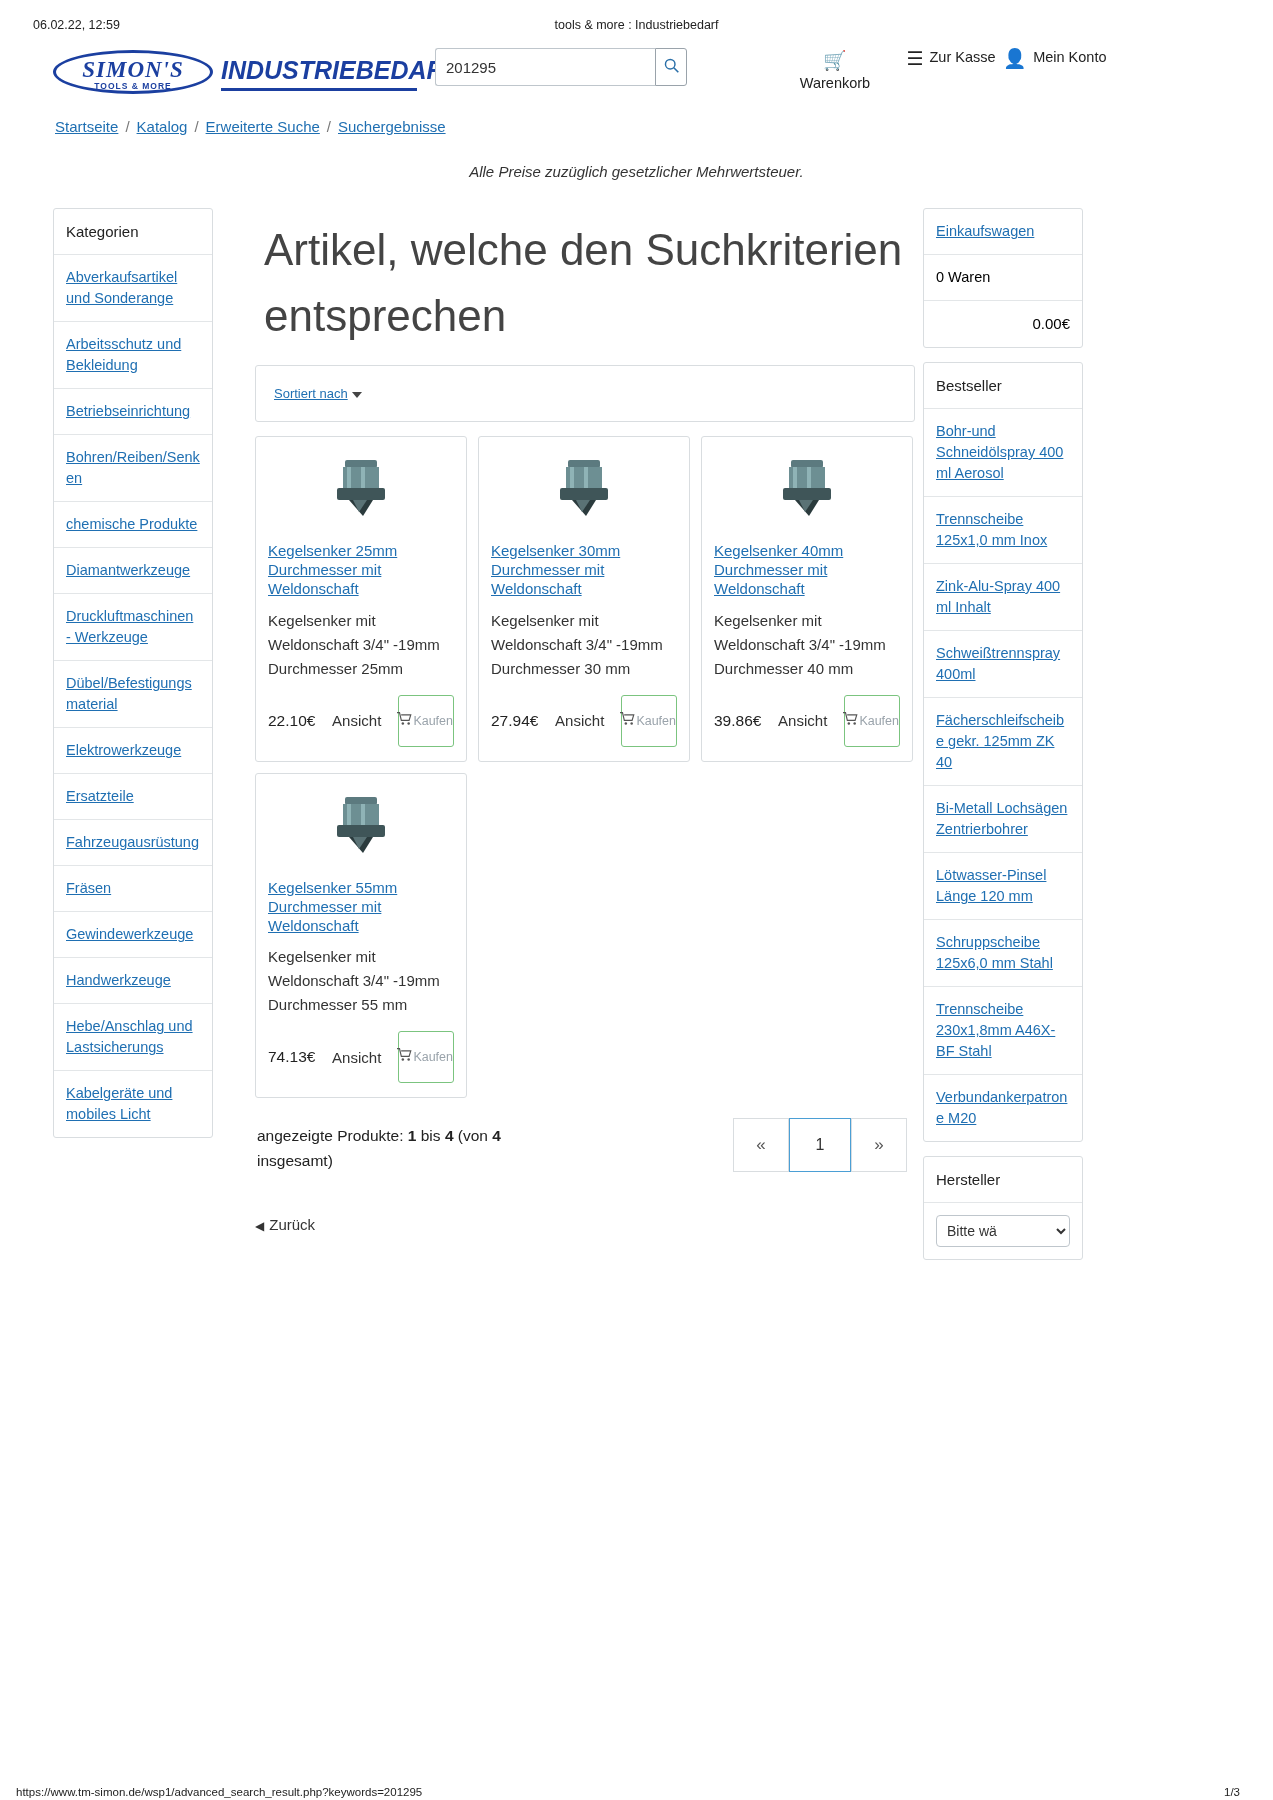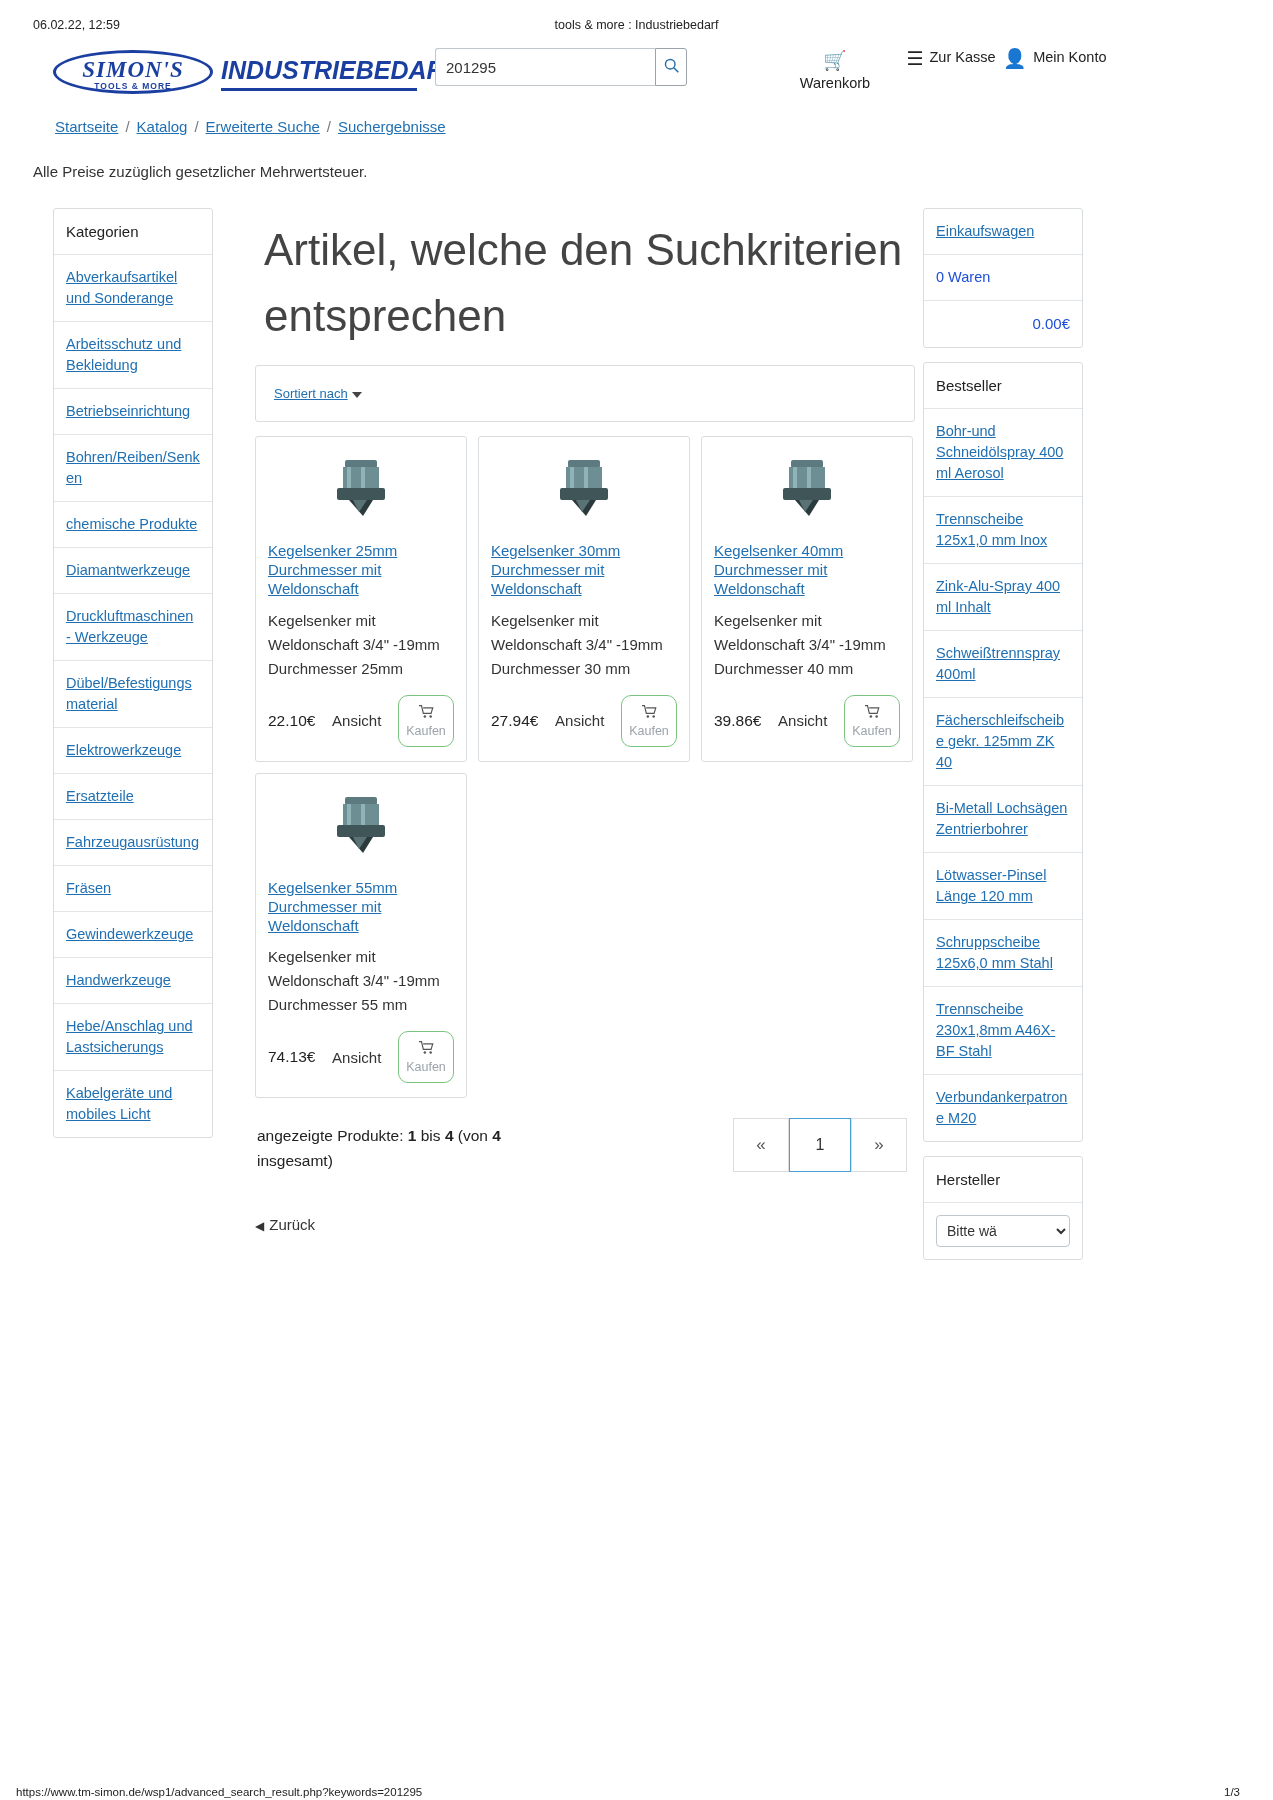--- a/index.html
+++ b/index.html
@@ -97,41 +97,41 @@
   .acct-inline .lbl { text-align:left; }
 
   
   .crumbs {
     margin-top:6px; padding-left:20px; font-size:15px; color:#555;
   }
   .crumbs a { margin:0 2px; }
   .crumbs span.sep { color:#777; margin:0 5px; }
 
   .taxnote {
-    margin-top:28px; text-align:left; font-size:15px; color:#333;
+    margin-top:28px; text-align:center; font-size:15px; color:#333;font-style:italic;
   }
 
   
   .cols { position:relative; margin-top:28px; }
   .col-left { position:absolute; left:20px; top:0; width:160px; }
   .col-mid  { position:absolute; left:222px; top:0; width:660px; }
   .col-right{ position:absolute; left:890px; top:0; width:160px; }
 
   .panel { border:1px solid #d9dde0; border-radius:3px; background:#fff; }
   .panel-head {
     padding:14px 12px; font-size:15px; color:#222;
     border-bottom:1px solid #e3e6e8;
   }
   .panel-item {
     padding:12px 12px; font-size:14.5px; line-height:1.45;
     border-bottom:1px solid #e3e6e8;
   }
   .panel-item:last-child { border-bottom:none; }
   .panel-item a { word-break:break-word; }
-  .plain { color:#1d4ed8; }
+  .plain { color:#000000; }
   .right-amount { text-align:right; font-size:15px; }
 
   
   h1.title {
     margin:9px; font-weight:400; font-size:44px; line-height:1.5;
     color:#444;
   }
 
   .sortbar {
     margin-top:16px; border:1px solid #d9dde0; border-radius:3px;
@@ -147,22 +147,22 @@
     width:212px; border:1px solid #d9dde0; border-radius:3px;
     padding:12px 12px 14px 12px; position:relative;
   }
   .card .thumb { height:82px; display:flex; align-items:center; justify-content:center; }
   .card .pname { display:block; margin-top:10px; font-size:15px; line-height:1.28; }
   .card .pdesc { margin-top:10px; font-size:15px; line-height:1.6; color:#333; }
   .card .prow { margin-top:14px; display:flex; align-items:center; justify-content:space-between; }
   .card .price { font-size:15.5px; color:#222; }
   .card .view { font-size:15px; color:#333; }
   .buybtn {
-    width:56px; height:52px; border:1px solid #7bc47f; border-radius:10px;
-    display:flex; flex-direction:column; align-items:center; justify-content:center;
+    width:56px; height:52px; border:1px solid #7bc47f; border-radius:3px;
+    display:flex; flex-direction:row; align-items:center; justify-content:flex-end;
     color:#9aa3ab; font-size:12.5px; background:#fff; cursor:pointer;
   }
   .buybtn svg { width:17px; height:15px; margin-bottom:2px; }
 
   
   .prodimg { width:76px; height:72px; display:block; }
 
   
   .resultrow { margin-top:20px; position:relative; height:80px; }
   .resulttext { position:absolute; left:2px; top:6px; width:300px; font-size:15.5px; line-height:1.6; color:#222; }

